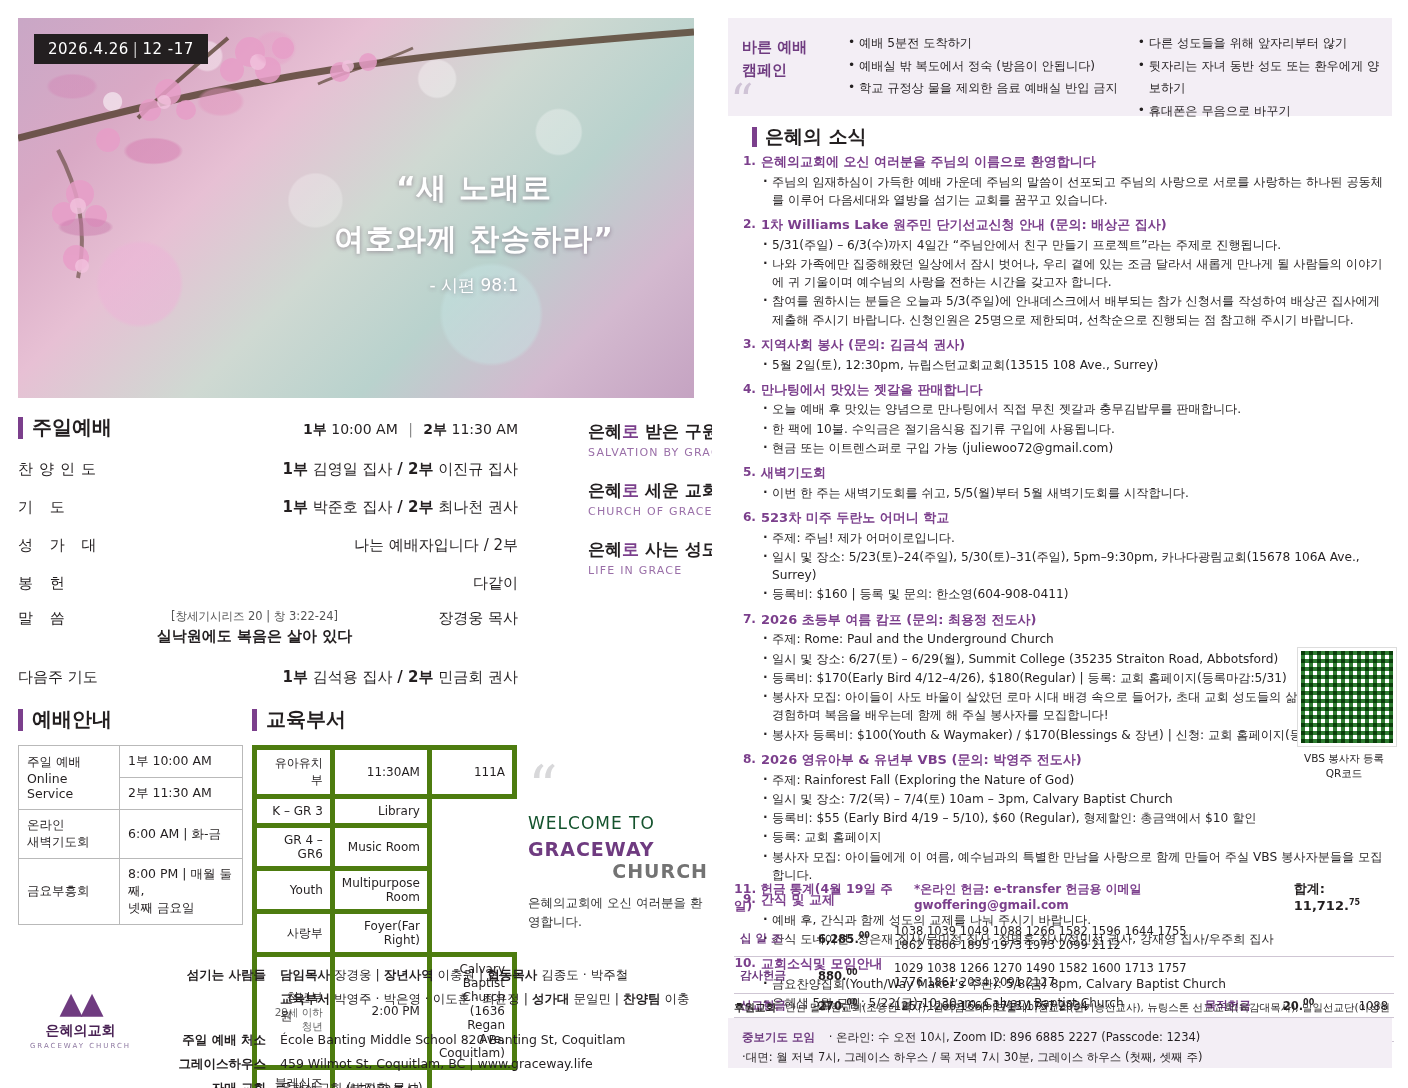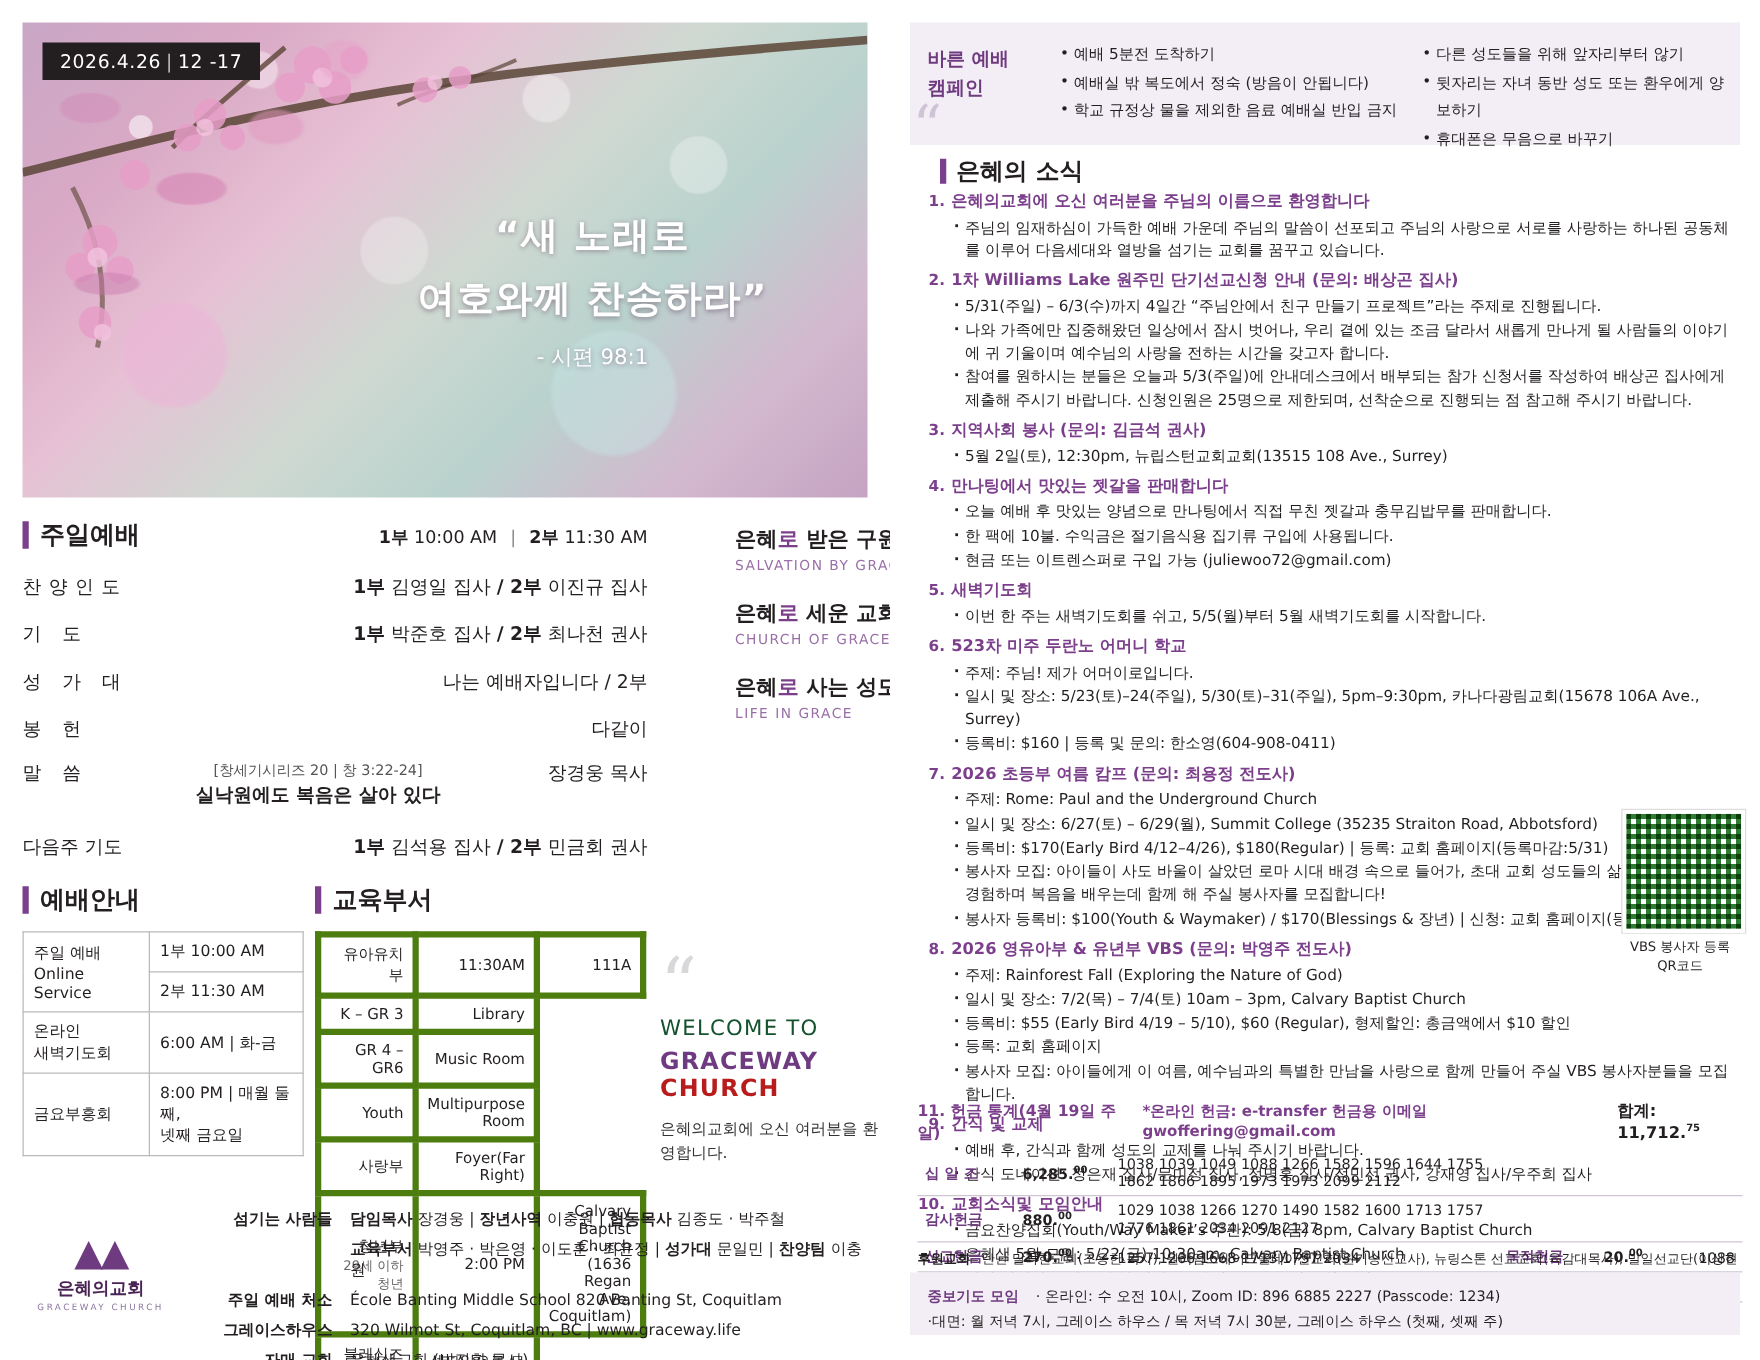--- a/index.html
+++ b/index.html
@@ -65,21 +65,21 @@
   table.g td{border:1px solid #b9b9b9;padding:7px 8px;vertical-align:middle;}
   table.g td.lab{width:84px;}
   table.e{border-collapse:collapse;width:100%;font-size:12px;margin-top:12px;}
   table.e td{border:5px solid #4d7c0f;padding:5px 7px;vertical-align:middle;text-align:right;}
   .sub{font-size:10.5px;color:#666;}
 
   .welcome{position:absolute;left:528px;top:770px;width:180px;}
   .welcome .quote{font-size:58px;color:#d8d8da;line-height:.6;font-family:"DejaVu Serif",serif;}
   .welcome .w1{font-size:17px;color:#14532d;letter-spacing:1px;margin-top:8px;}
   .welcome .w2{font-size:19px;font-weight:bold;color:#6f3b80;letter-spacing:1px;margin-top:5px;}
-  .welcome .w3{font-size:19px;font-weight:bold;color:#b91c1c;letter-spacing:1px;}
+  .welcome .w3{font-size:19px;font-weight:bold;color:#737373;letter-spacing:1px;text-align:right;}
   .welcome .w4{font-size:12.5px;color:#333;margin-top:12px;line-height:1.5;}
 
   .footer{position:absolute;left:18px;top:960px;width:676px;font-size:12.5px;}
   .frow{display:flex;margin-top:7px;}
   .flab{width:108px;text-align:right;font-weight:bold;padding-right:14px;}
   .fval{flex:1;}
   .logo{position:absolute;left:18px;top:985px;width:125px;text-align:center;}
   .logo .mark{font-size:30px;color:#6f3b80;letter-spacing:-2px;}
   .logo .nm{font-size:14px;font-weight:bold;color:#4a2355;margin-top:2px;}
   .logo .en{font-size:7px;color:#8d77a0;letter-spacing:2px;margin-top:2px;}
@@ -345,21 +345,21 @@
           <div class="frow">
             <div class="flab"></div>
             <div class="fval"><b>교육부서</b> 박영주 · 박은영 · 이도훈 · 최윤정 | <b>성가대</b> 문일민 | <b>찬양팀</b> 이충원</div>
           </div>
           <div class="frow">
             <div class="flab">주일 예배 처소</div>
             <div class="fval">École Banting Middle School 820 Banting St, Coquitlam</div>
           </div>
           <div class="frow">
             <div class="flab">그레이스하우스</div>
-            <div class="fval">320 Wilmot St, Coquitlam, BC | www.graceway.life</div>
+            <div class="fval">459 Wilmot St, Coquitlam, BC | www.graceway.life</div>
           </div>
           <div class="frow">
             <div class="flab">자매 교회</div>
             <div class="fval">은혜샘교회 (박진환 목사)</div>
           </div>
         </div>
     </div>
   </div>
 
   <div class="right">

